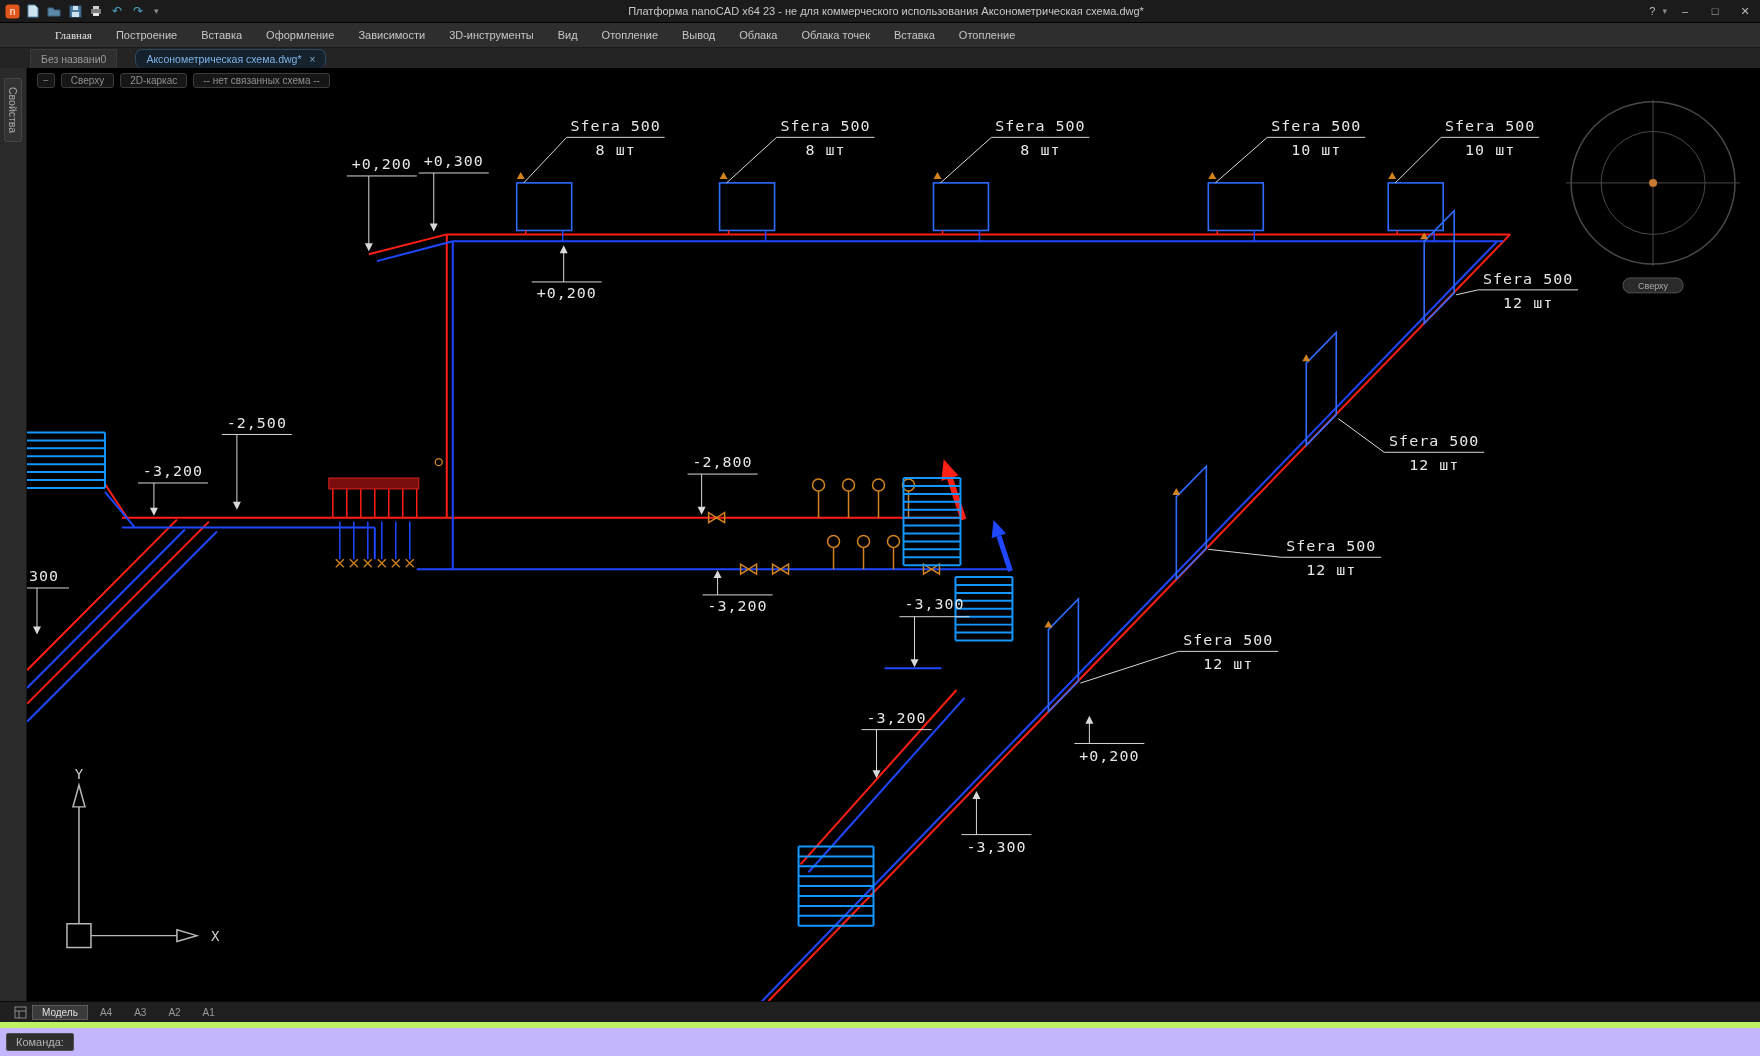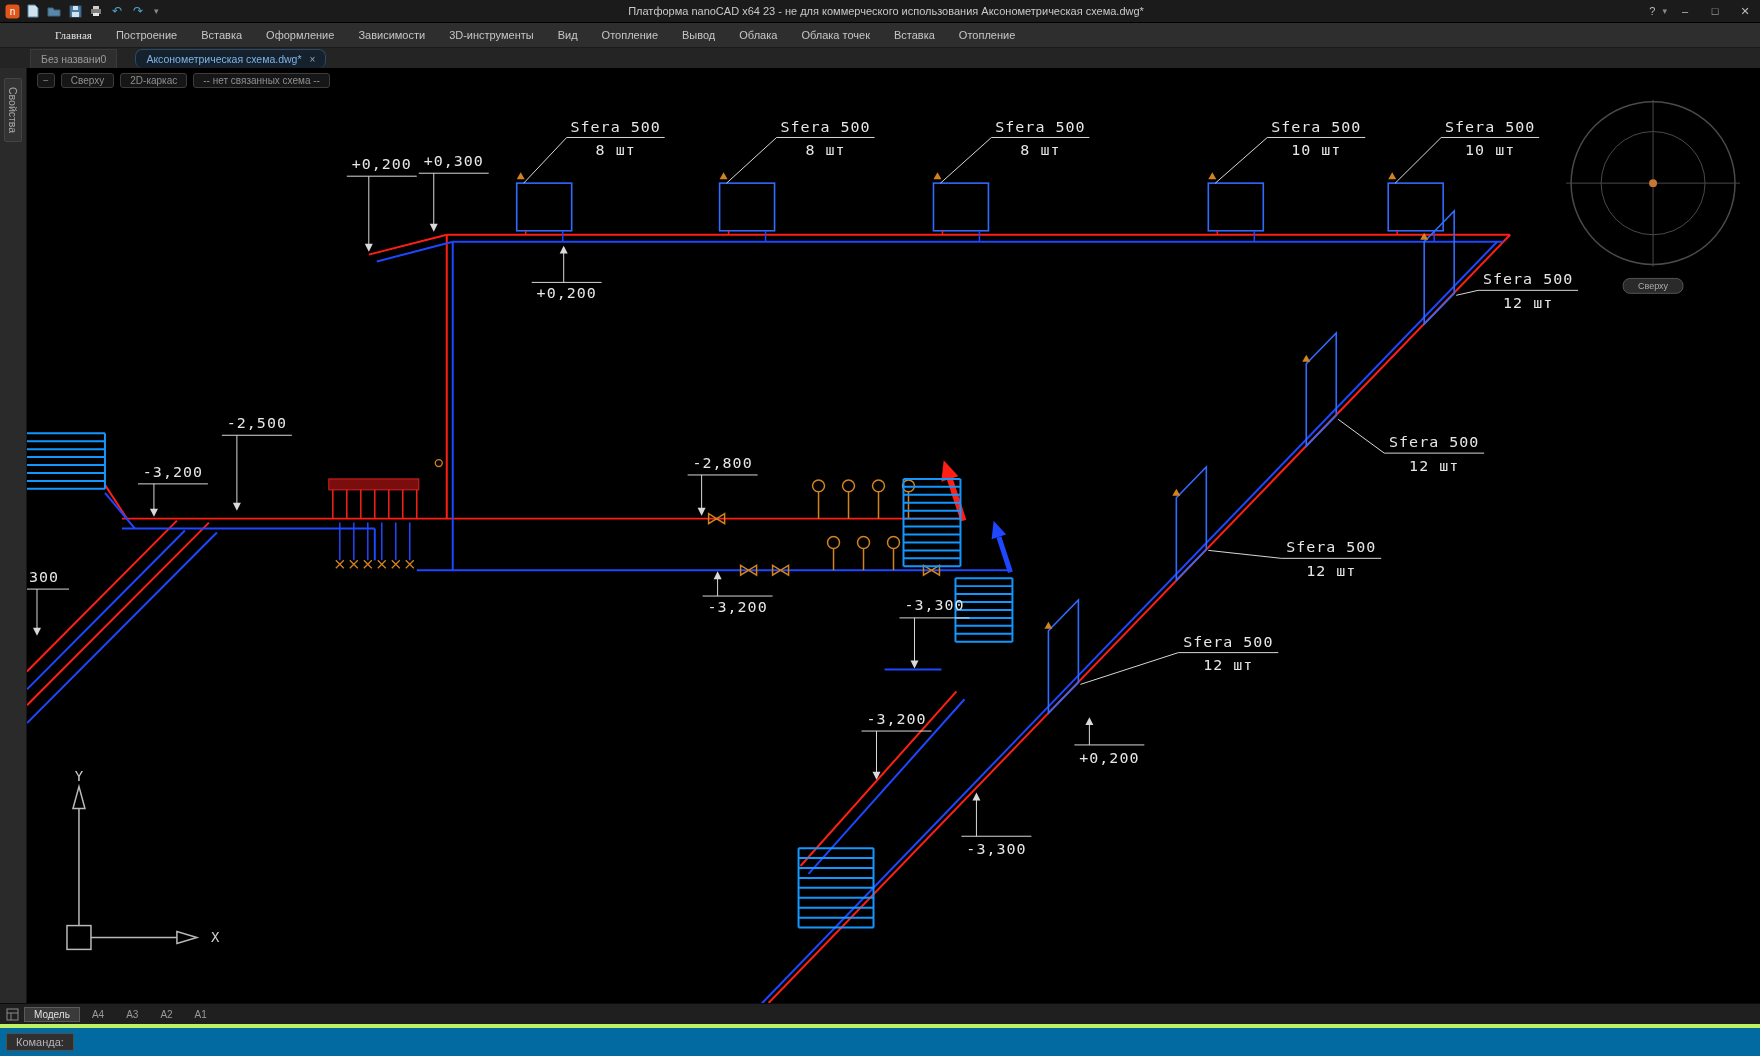--- a/index.html
+++ b/index.html
@@ -33,25 +33,25 @@
   .sidebar{width:26px;background:#2a2a2a;border-right:1px solid #161616;display:flex;flex-direction:column;align-items:center;padding-top:10px;flex:0 0 auto;}
   .side-tab{writing-mode:vertical-rl;color:#a8a8a8;font-size:10.5px;background:#333;border:1px solid #444;padding:8px 2px;border-radius:2px;}
   .canvas-wrap{position:relative;flex:1 1 auto;background:#000;overflow:hidden;}
   .viewbar{position:absolute;top:5px;left:10px;display:flex;gap:6px;z-index:3;}
   .vbtn{background:#161616;border:1px solid #3c3c3c;border-radius:3px;color:#8f8f8f;font-size:10px;padding:1px 9px;white-space:nowrap;}
   .vbtn.sq{padding:1px 5px;}
   svg.dwg{position:absolute;inset:0;width:100%;height:100%;}
   .dwg-text{font-family:"DejaVu Sans Mono",monospace;fill:#e6e6e6;letter-spacing:1px;}
 
   
-  .sheettabs{height:20px;background:#1f1f1f;border-top:1px solid #0a0a0a;display:flex;align-items:center;padding-left:4px;gap:2px;flex:0 0 auto;}
+  .sheettabs{height:20px;background:#1f1f1f;border-top:1px solid #0a0a0a;display:flex;align-items:center;padding-left:12px;gap:2px;flex:0 0 auto;}
   .sheet-icon{width:16px;height:14px;display:flex;align-items:center;justify-content:center;margin-right:2px;}
   .stab{font-size:10px;color:#9a9a9a;padding:1px 9px;border:1px solid transparent;}
   .stab.active{background:#3a3a3a;color:#e0e0e0;border-color:#5a5a5a;}
-  .cmdline{height:28px;background:#0369a1;border-top:4px solid #bef264;display:flex;align-items:center;padding-left:6px;gap:8px;flex:0 0 auto;}
+  .cmdline{height:28px;background:#c4b5fd;border-top:6px solid #bef264;display:flex;align-items:center;padding-left:6px;gap:8px;flex:0 0 auto;}
   .cmd-chip{background:#2f2f2f;border:1px solid #4f4f4f;color:#b5b5b5;font-size:11px;padding:2px 9px;border-radius:2px;}
   .cmd-input{flex:1;background:transparent;border:none;outline:none;color:#ddd;font-family:"DejaVu Sans Mono",monospace;font-size:11px;}
 </style>
 </head>
 <body>
 
 <div class="app">
 
   <div class="titlebar">
     <div class="qat">

